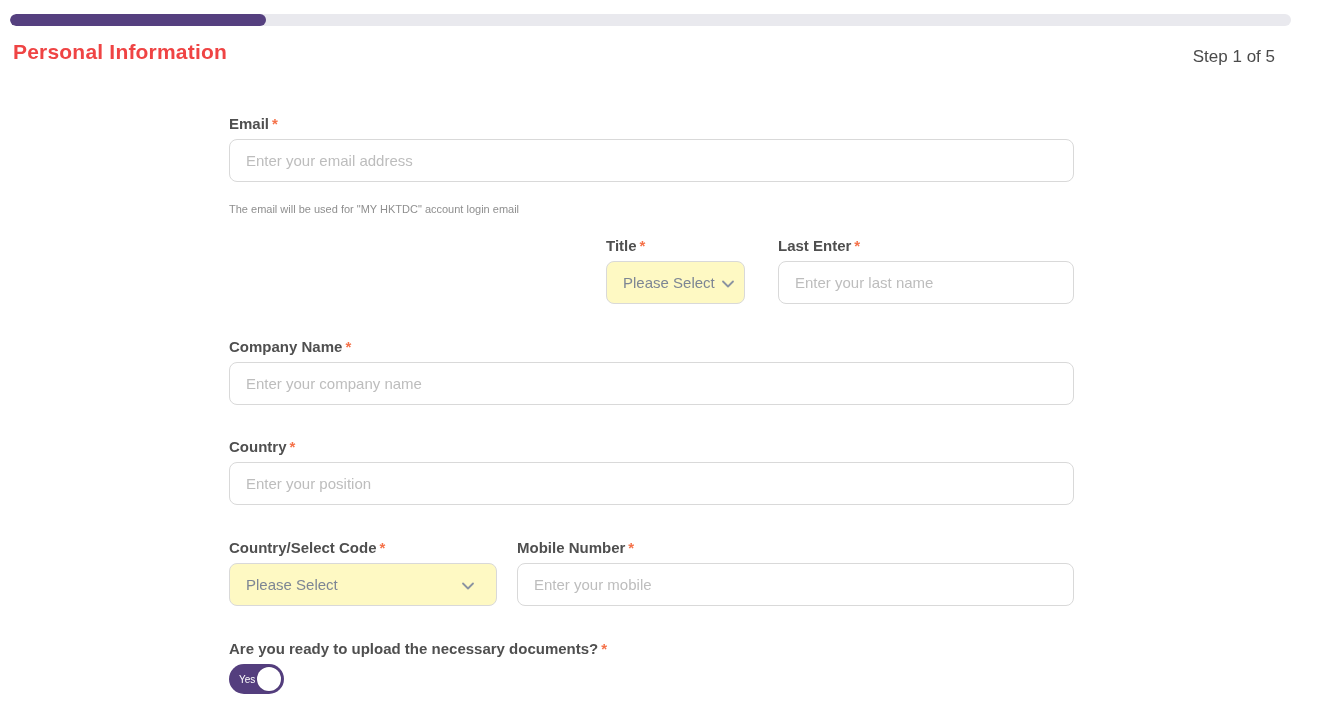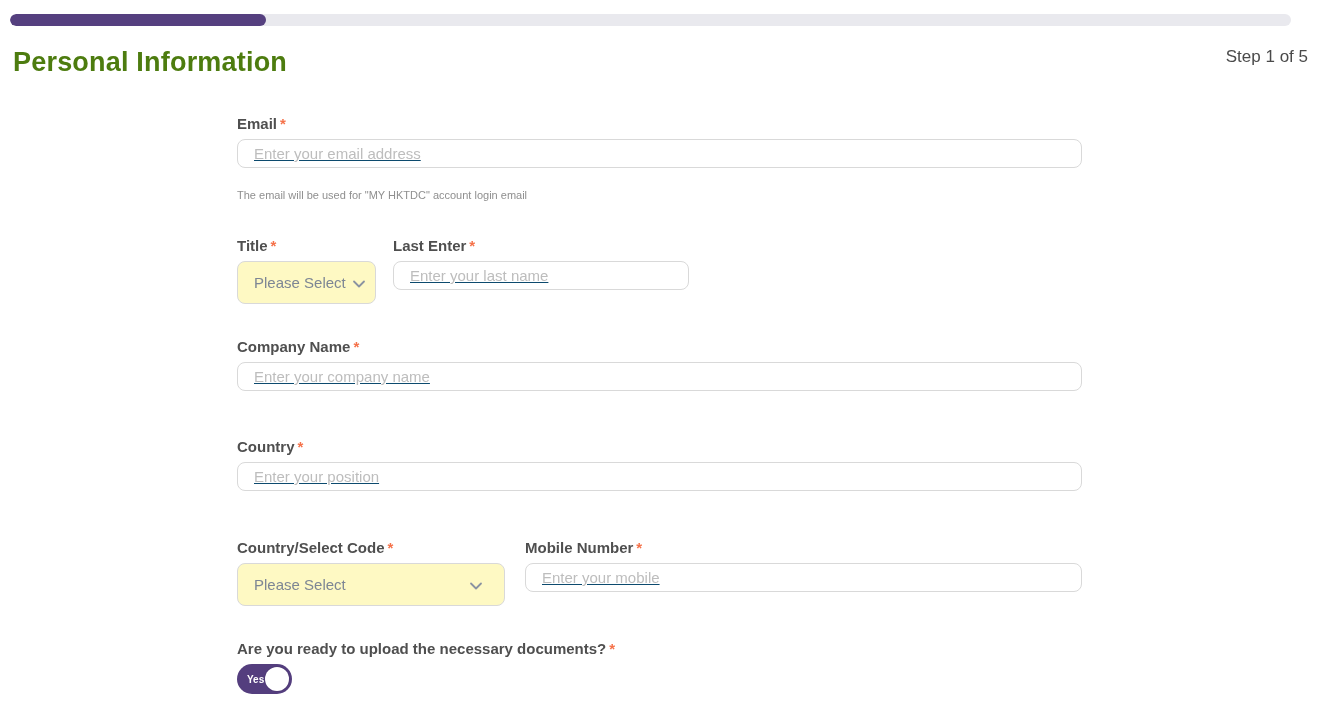--- a/index.html
+++ b/index.html
@@ -16,42 +16,42 @@
     width: 1281px; height: 12px;
     background: #e9e9ee; border-radius: 7px;
     overflow: hidden;
   }
   .progress-fill {
     height: 100%; border-radius: 7px;
     background: #55407f;
   }
   
   .page-title {
-    position: absolute; left: 13px; top: 47px;
-    font-size: 27px; font-weight: 700;
-    color: #4d7c0f; letter-spacing: 0.2px;
+    position: absolute; left: 13px; top: 40px;
+    font-size: 21px; font-weight: 700;
+    color: #ef4444; letter-spacing: 0.2px;
   }
   .step-label {
-    position: absolute; right: 10px; top: 47px;
+    position: absolute; right: 43px; top: 47px;
     font-size: 17px; font-weight: 400; color: #4a4a4a;
   }
   
   .form { position: absolute; left: 229px; top: 0; width: 845px; }
-  .field-group { position: absolute; left: 8px; }
+  .field-group { position: absolute; left: 0; }
   .field-label {
     font-size: 15px; font-weight: 700; color: #4f4f4f;
     margin-bottom: 7px; white-space: nowrap;
   }
   .req { color: #f5724a; font-weight: 700; margin-left: 3px; }
   .text-input {
-    display: block; width: 100%; height: 29px;
+    display: block; width: 100%; height: 43px;
     border: 1px solid #d9d9d9; border-radius: 8px;
     padding: 0 16px; font-size: 15px;
     font-family: "Liberation Sans", sans-serif;
-    color: #0c4a6e; background: #fff; outline: none; text-decoration: underline;
+    color: #0c4a6e; background: #fff; outline: none;
   }
   .text-input::placeholder { color: #bdbdbd; opacity: 1; }
   .helper-text { margin-top: 21px; font-size: 11px; color: #8f8f8f; }
   .row { display: flex; }
   .select-box {
     position: relative; height: 43px;
     border: 1px solid #d9d9d9; border-radius: 8px;
     background: #fef9c3; cursor: pointer;
     display: flex; align-items: center;
     padding: 0 0 0 16px;
@@ -60,21 +60,21 @@
   .chevron { position: absolute; top: 14px; width: 16px; height: 16px; }
   .chevron svg { display: block; }
   
   .toggle {
     position: relative; width: 55px; height: 30px;
     background: #543e7e; border-radius: 15px;
     cursor: pointer;
   }
   .toggle-label {
     position: absolute; left: 10px; top: 50%; transform: translateY(-50%);
-    color: #ffffff; font-size: 10px; font-weight: 700;
+    color: #ffffff; font-size: 10px; font-weight: 400;
   }
   .toggle-knob {
     position: absolute; right: 3px; top: 3px;
     width: 24px; height: 24px; border-radius: 50%;
     background: #ffffff; box-shadow: 0 0 0 1px rgba(0,0,0,0.06);
   }
 </style>
 </head>
 <body>
 
@@ -87,21 +87,21 @@
 
 <div class="form">
 
   <div class="field-group" style="top:115px; width:845px;">
     <div class="field-label"><span>Email</span><span class="req">*</span></div>
     <input class="text-input" type="text" placeholder="Enter your email address" style="">
     <div class="helper-text">The email will be used for "MY HKTDC" account login email</div>
   </div>
 
   <div class="field-group" style="top:237px; width:845px;">
-    <div class="row" style="gap:0;">
+    <div class="row" style="gap:16px;justify-content:flex-end;">
       <div style="width:139px; margin-right:17px;">
         <div class="field-label"><span>Title</span><span class="req">*</span></div>
         <div class="select-box">
           <span class="select-value">Please Select</span>
           <span class="chevron" style="right:8px;">
             <svg width="16" height="16" viewBox="0 0 16 16">
                 <path d="M3 5.5 L8 10.5 L13 5.5" fill="none" stroke="#8a93a1" stroke-width="1.8" stroke-linecap="round" stroke-linejoin="round"></path>
               </svg>
           </span>
         </div>

